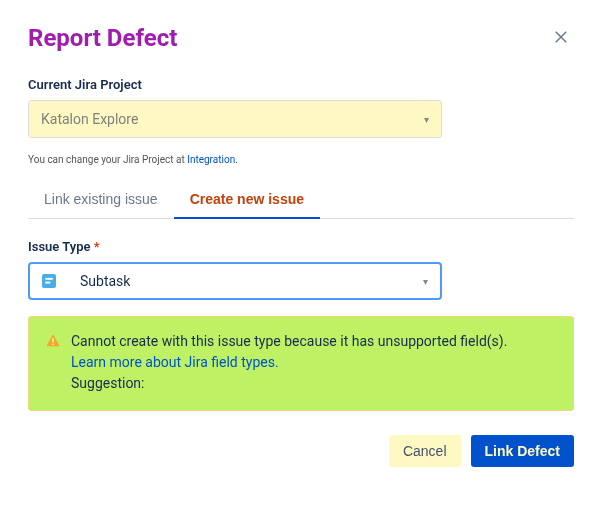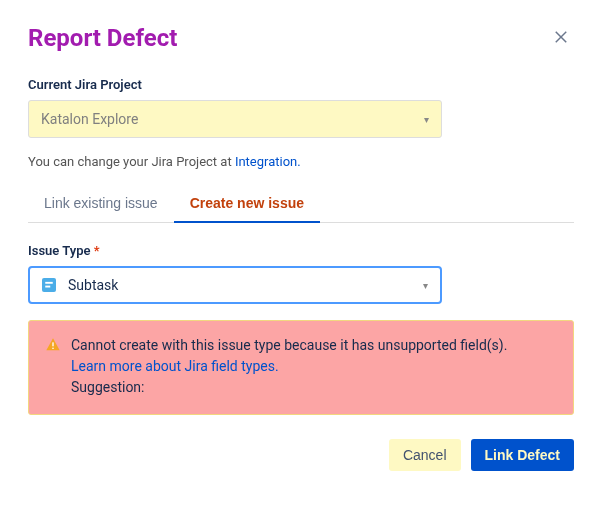--- a/index.html
+++ b/index.html
@@ -52,21 +52,21 @@
       color: #808080;
       display: flex;
       justify-content: space-between;
       align-items: center;
     }
     .caret {
       color: #888;
       font-size: 10px;
     }
     .help-text {
-      font-size: 13px;
+      font-size: 10px;
       color: #555;
       margin-top: 16px;
       margin-bottom: 16px;
     }
     .help-link {
       color: #0052cc;
       text-decoration: none;
     }
     .tabs {
       display: flex;
@@ -95,39 +95,39 @@
     .issue-select {
       width: 414px;
       background: #fff;
       border: 2px solid #4c9aff;
       border-radius: 4px;
       padding: 9px 12px;
       font-size: 14px;
       color: #172b4d;
       display: flex;
       align-items: center;
-      gap: 12px;
+      gap: 24px;
       cursor: pointer;
       margin-bottom: 16px;
     }
     .issue-icon {
       width: 14px;
       height: 14px;
       background: #4bade8;
       border-radius: 2px;
       display: flex;
       align-items: center;
       justify-content: center;
       flex-shrink: 0;
     }
     .issue-icon svg { width: 10px; height: 10px; }
     .issue-select .label { flex: 1; }
     .warning-box {
       border: 1px solid #f2d77f;
-      background: #fca5a5;
+      background: #bef264;
       border-radius: 3px;
       padding: 14px 16px 16px 16px;
       display: flex;
       gap: 10px;
       margin-bottom: 24px;
     }
     .warn-icon {
       flex-shrink: 0;
       margin-top: 2px;
     }

